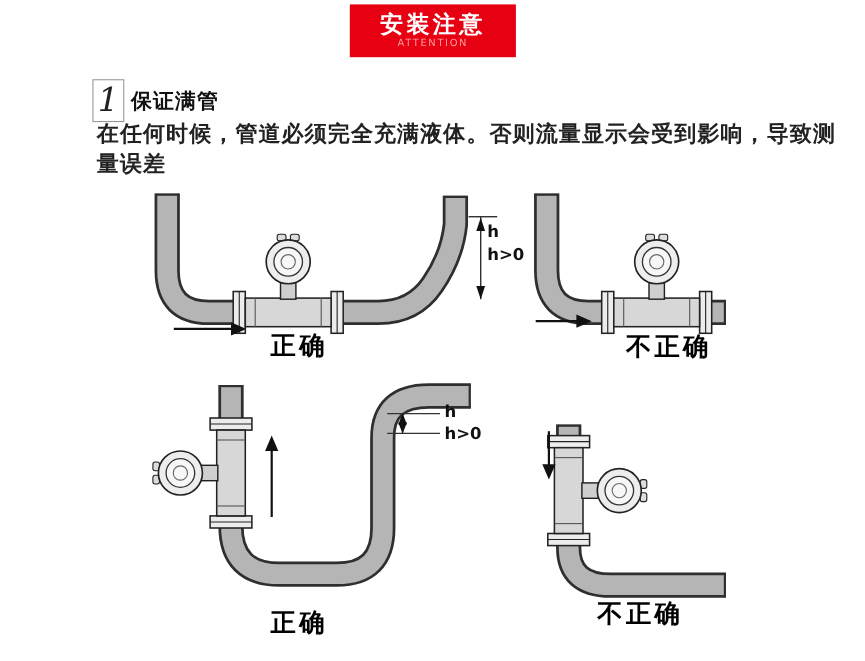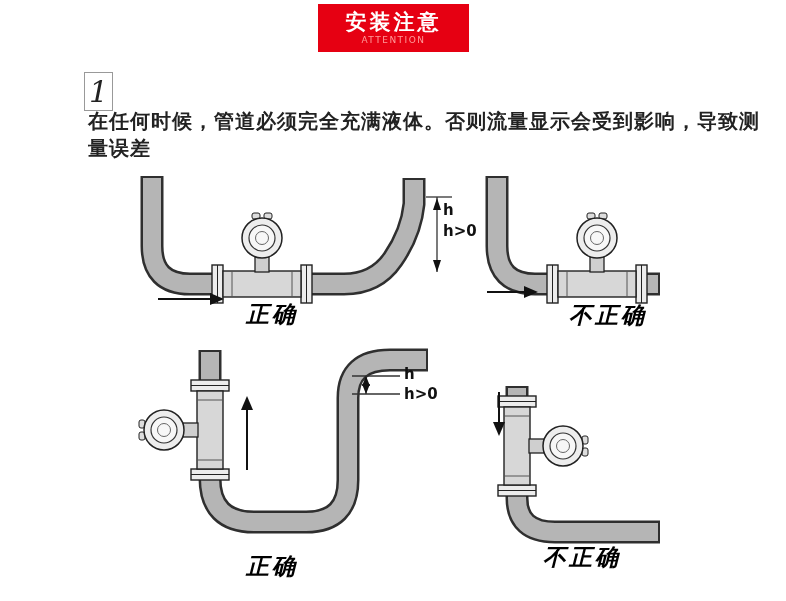--- a/index.html
+++ b/index.html
@@ -16,36 +16,37 @@
            font-size:30px;color:#222;line-height:1;}
   .sec-title{position:absolute;left:119px;top:79px;font-size:19px;font-weight:bold;color:#111;letter-spacing:1px;}
   .sec-desc{position:absolute;left:88px;top:108px;font-size:20px;font-weight:600;color:#222;letter-spacing:1px;}
   .canvas{position:absolute;left:0;top:0;}
   .pipe-outer{fill:none;stroke:var(--pipe-outline,#2f2f2f);stroke-width:23;stroke-linejoin:round;}
   .pipe-inner{fill:none;stroke:var(--pipe-fill,#b5b5b5);stroke-width:18;stroke-linejoin:round;}
   .cap{stroke:#2f2f2f;stroke-width:2;}
   .dim{stroke:#333;stroke-width:1.3;fill:none;}
   .arrow-line{stroke:#111;stroke-width:2;}
   .arrow-head{fill:#111;stroke:none;}
-  .diagram-label{position:absolute;font-size:23px;font-weight:bold;color:#000;letter-spacing:3px;text-align:center;font-style:italic;}
+  .diagram-label{position:absolute;font-size:23px;font-weight:bold;color:#000;letter-spacing:3px;text-align:center;}
   .dim-label{position:absolute;font-size:15px;font-weight:600;color:#111;}
 </style>
 </head>
 <body>
 
 <div class="page">
 
   <div class="banner" style="background-color: rgb(230, 0, 18);">
     <div class="banner-title">安装注意</div>
     <div class="banner-sub" style="color: rgb(255, 154, 154);">ATTENTION</div>
   </div>
 
   <div class="num-box">
     <span>1</span>
   </div>
+  <div class="sec-title">保证满管</div>
   <div class="sec-desc">在任何时候，管道必须完全充满液体。否则流量显示会受到影响，导致测量误差</div>
 
   <svg class="canvas" width="786" height="601" viewBox="0 0 786 601">
     <defs>
       <path id="pipeTL" d="M152 176 L152 246 Q152 284 190 284 L344 284 Q376 284 393 259 Q411 233 414 204 L414 178"></path>
       <path id="pipeTR" d="M497 176 L497 246 Q497 284 535 284 L660 284"></path>
       <path id="pipeBL" d="M210 350 L210 478 Q210 522 254 522 L306 522 Q348 522 348 480 L348 398 Q348 360 390 360 L428 360"></path>
       <path id="pipeBR" d="M517 386 L517 498 Q517 532 555 532 L660 532"></path>
       <g id="meter">
         <rect x="-50" y="-19" width="11" height="38" fill="#ececec" stroke="#222" stroke-width="1.4"></rect>

